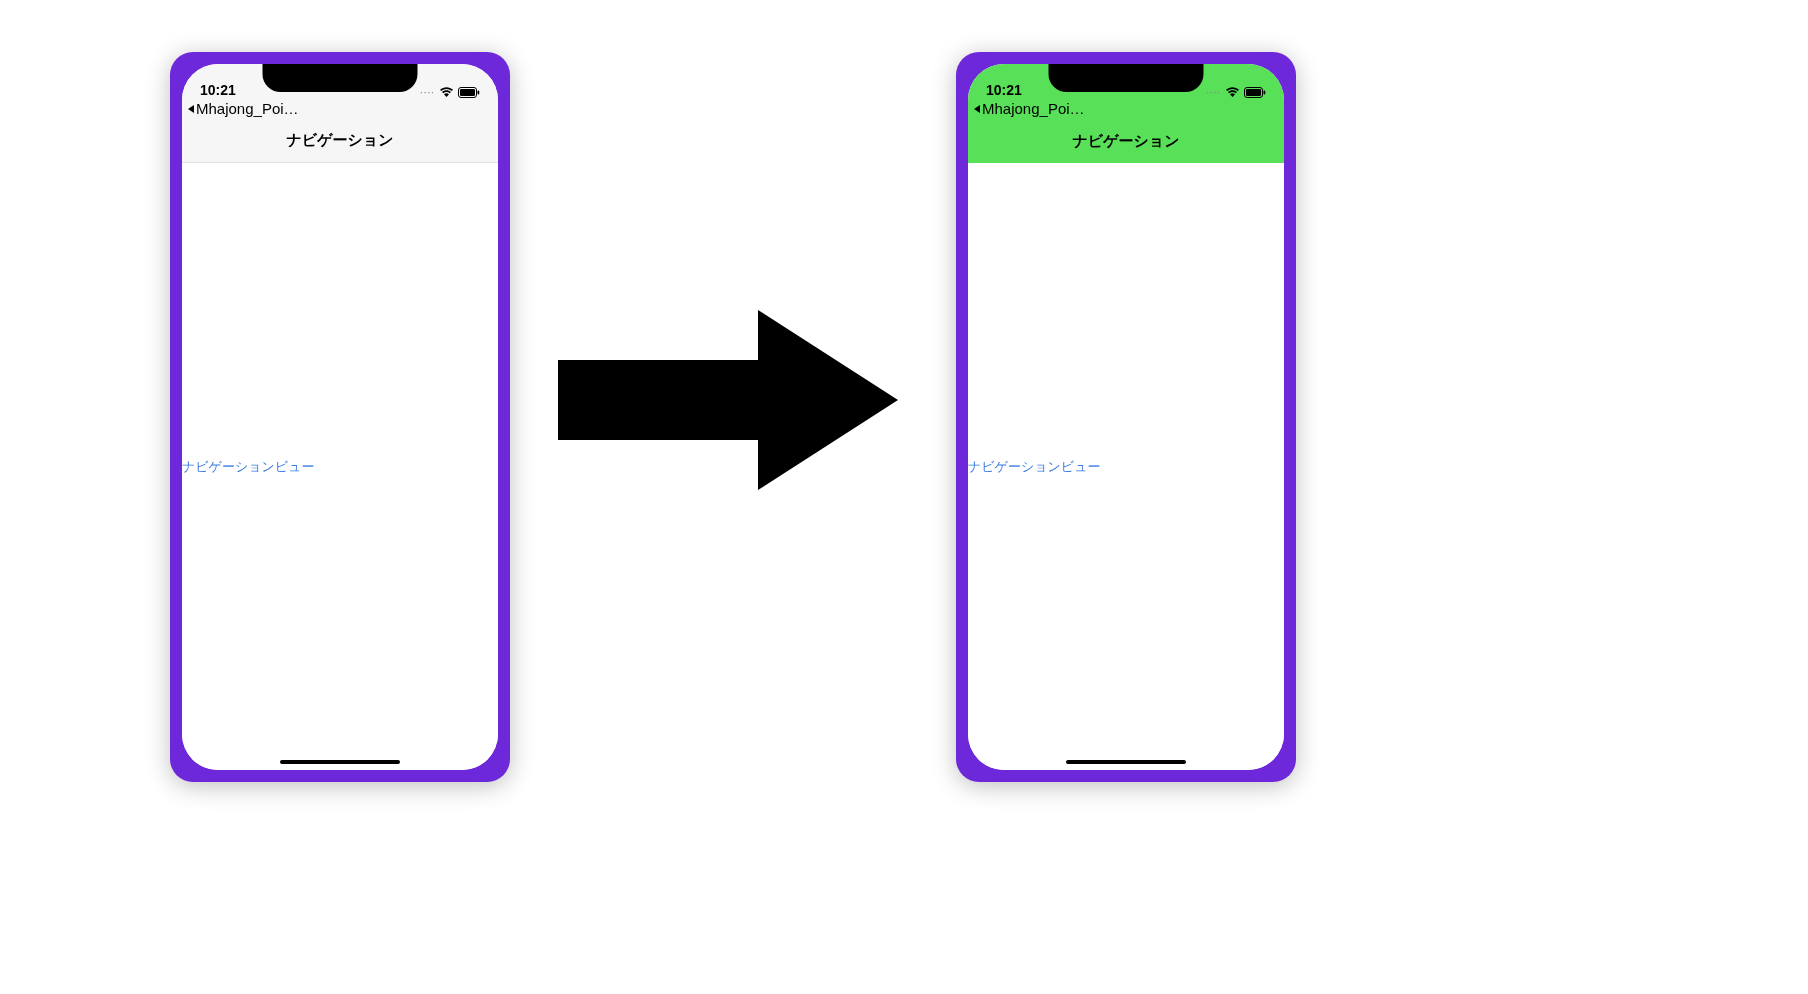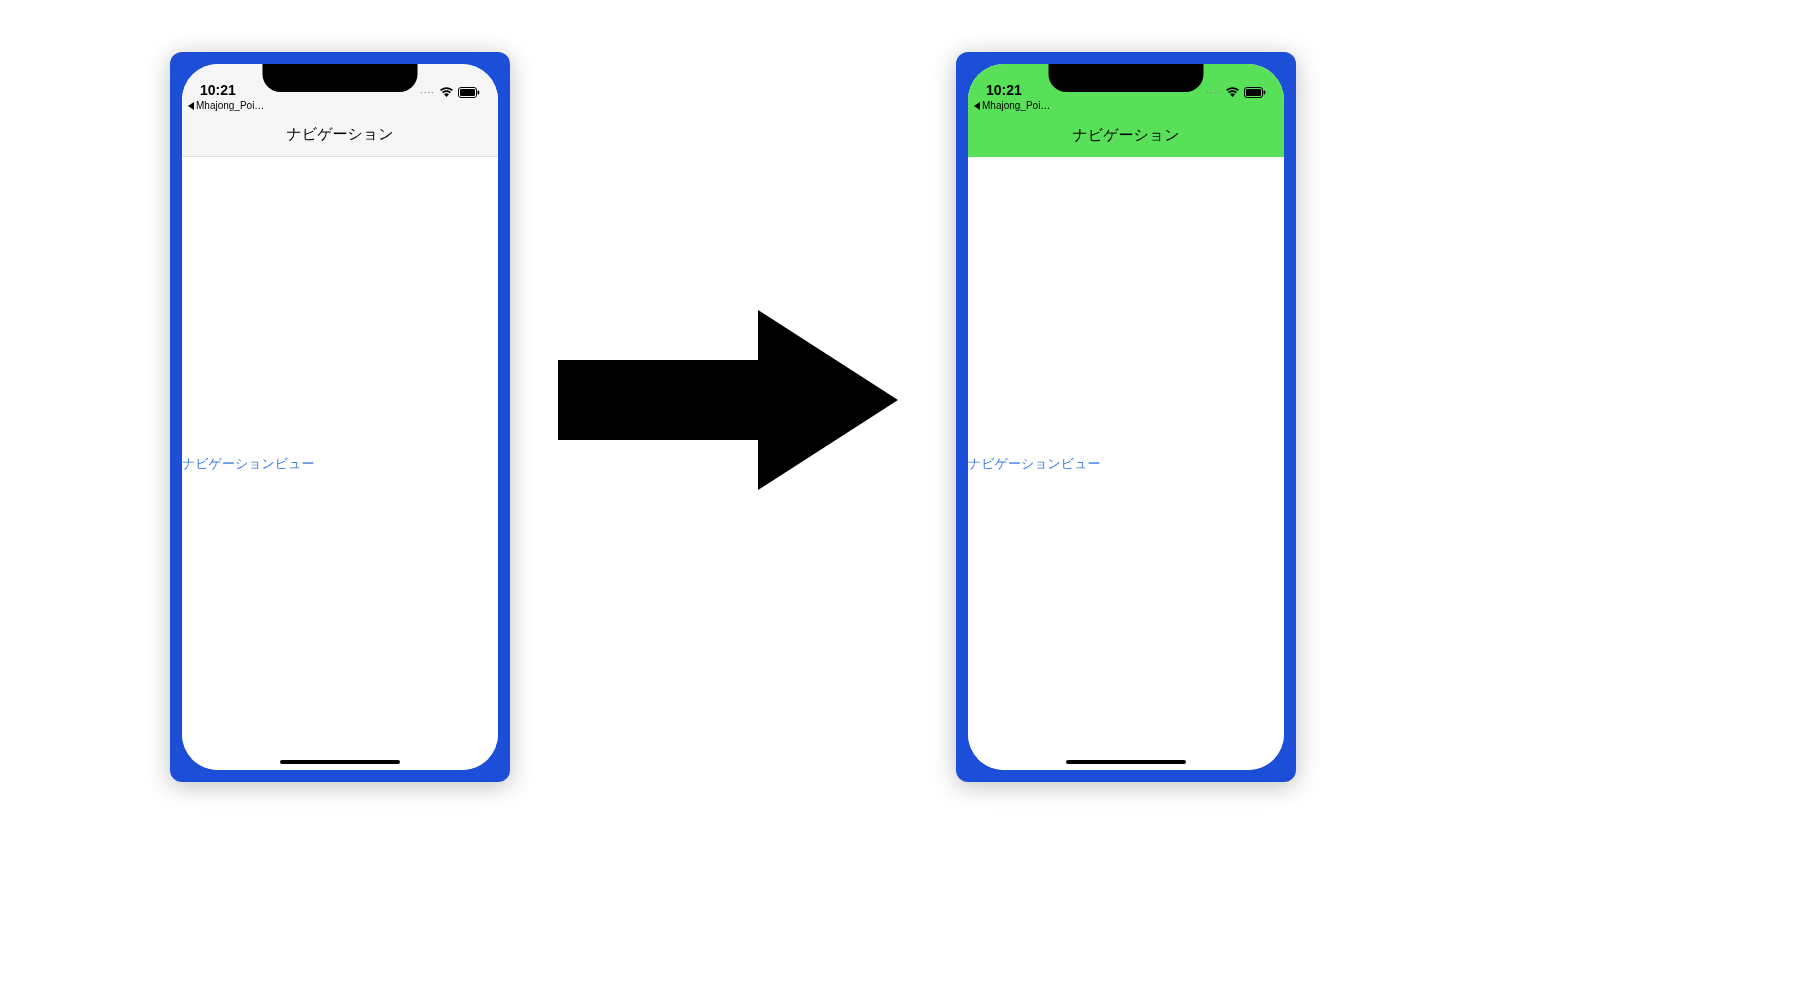--- a/index.html
+++ b/index.html
@@ -8,22 +8,22 @@
       height: 994px;
       background: #ffffff;
       font-family: -apple-system, "Helvetica Neue", Arial, sans-serif;
       position: relative;
       overflow: hidden;
     }
     .phone {
       position: absolute;
       width: 340px;
       height: 730px;
-      background: #1d4ed8;
-      border-radius: 12px;
+      background: #6d28d9;
+      border-radius: 23px;
       padding: 12px;
       box-shadow: 0 4px 24px rgba(0,0,0,0.25);
     }
     .phone-left { left: 170px; top: 52px; }
     .phone-right { left: 956px; top: 52px; }
     .screen {
       width: 100%;
       height: 100%;
       background: #fff;
       border-radius: 36px;
@@ -48,41 +48,41 @@
       display: flex;
       justify-content: space-between;
       align-items: flex-end;
       padding: 0 18px 2px 18px;
       font-weight: 600;
       font-size: 14px;
       position: relative;
       z-index: 40;
     }
     .breadcrumb-row {
-      font-size: 10px;
+      font-size: 15px;
       padding: 0 6px 2px 6px;
       display: flex;
       align-items: center;
       gap: 2px;
       position: relative;
       z-index: 40;
     }
     .back-tri {
       width: 0; height: 0;
       border-top: 4px solid transparent;
       border-bottom: 4px solid transparent;
       border-right: 6px solid #000;
     }
     .nav-bar {
       height: 44px;
       display: flex;
       align-items: center;
       justify-content: center;
       font-size: 15px;
-      font-weight: 400;
+      font-weight: 700;
     }
     .nav-default {
       background: #f6f6f6;
       border-bottom: 1px solid #e0e0e0;
     }
     .top-default { background: #f6f6f6; }
     .nav-green, .top-green { background: #58e058; }
     .content {
       flex: 1;
       background: #fff;

